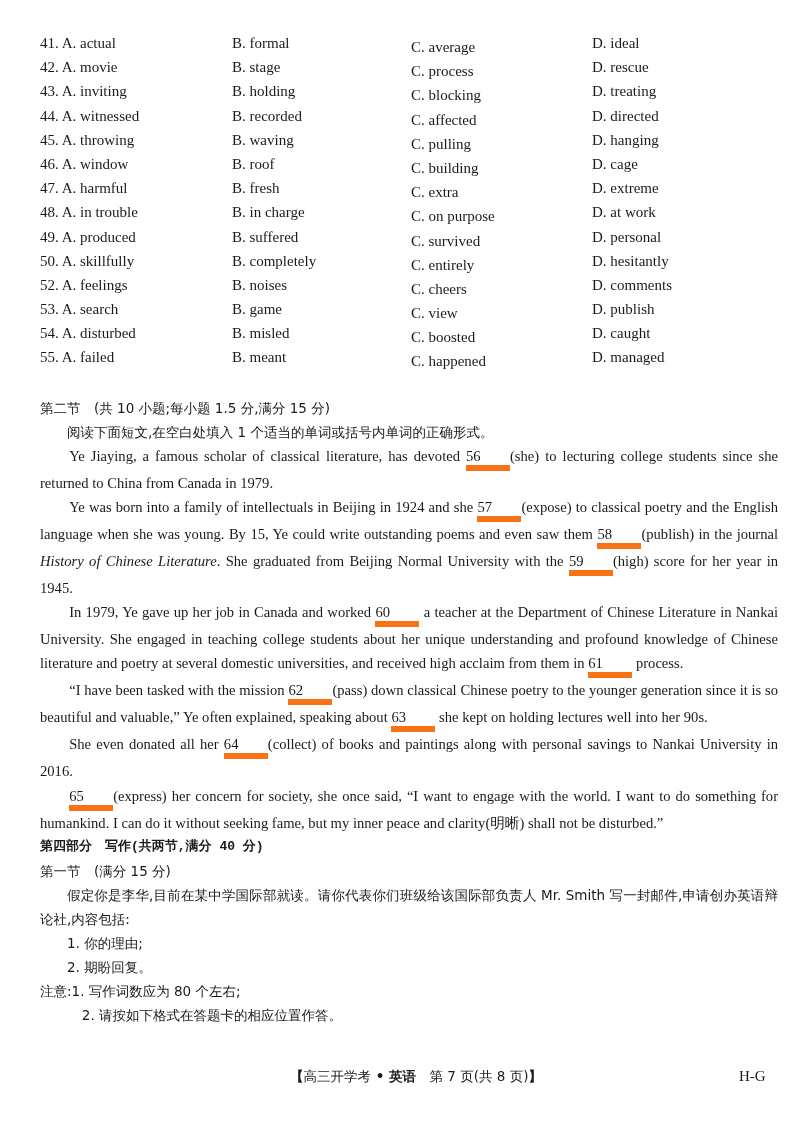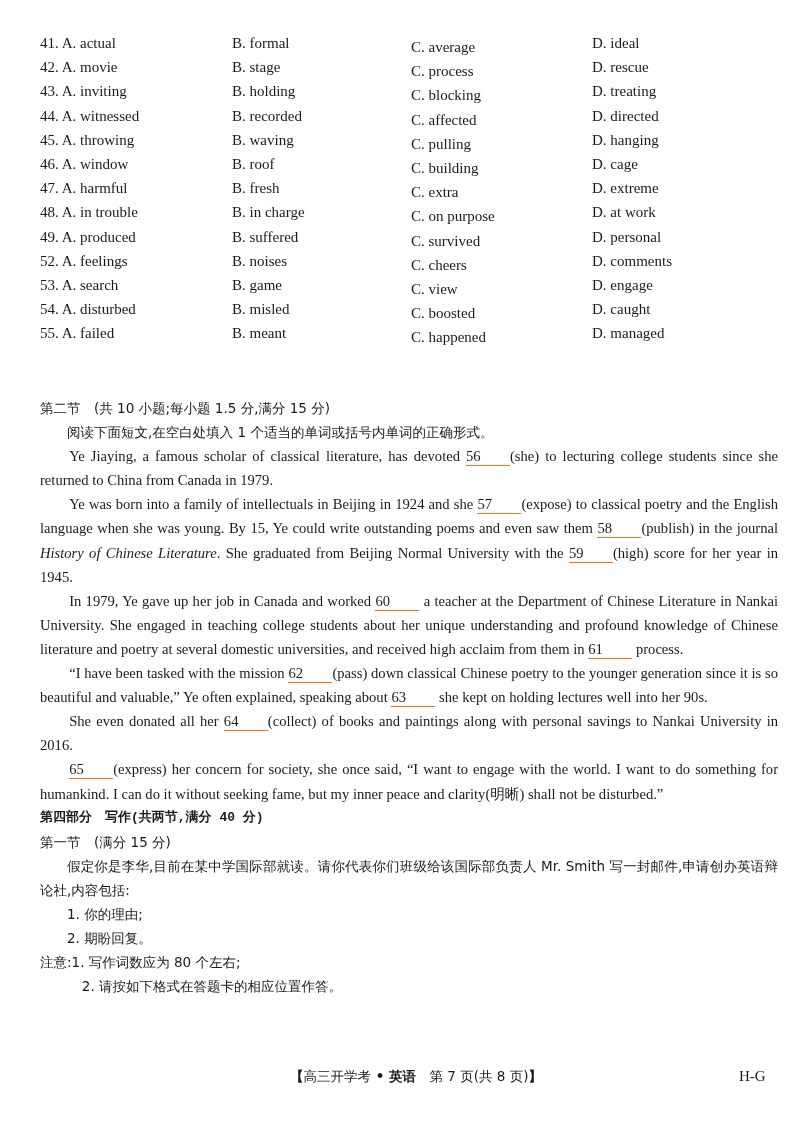--- a/index.html
+++ b/index.html
@@ -15,21 +15,21 @@
   .opt-row .b { left: 192px; }
   .opt-row .c { left: 371px; top: 4px; }
   .opt-row .d { left: 552px; }
 
   
   .flow { position: absolute; left: 40px; top: 396px; width: 738px; font-size: 14.6px; line-height: 24.1px; }
   .flow p { margin: 0; text-align: justify; text-align-last: left; }
   .indent { text-indent: 2em; }
   .cn { font-family: "DejaVu Sans", sans-serif; font-size: 13.5px; }
   .cnb { font-family: Liberation Mono, monospace; font-size: 13px; font-weight: bold; }
-  .blank { display: inline-block; min-width: 44px; border-bottom: 1px solid #f97316; text-align: center; line-height: 17px; text-indent: 0; }
+  .blank { display: inline-block; min-width: 44px; border-bottom: 6px solid #f97316; text-align: center; line-height: 17px; text-indent: 0; }
   .it { font-style: italic; }
   .list-item { padding-left: 2em; }
   .note2 { padding-left: 3.1em; }
 
   .footer { position: absolute; top: 1068px; left: 290px; font-size: 13.5px; font-family: "DejaVu Sans", sans-serif; }
   .footer b { font-weight: bold; }
   .code { position: absolute; top: 1068px; left: 739px; font-size: 15px; font-family: "Liberation Serif", serif; }
 </style>
 </head>
 <body>
@@ -85,30 +85,36 @@
         <span class="c">C. on purpose</span>
         <span class="d">D. at work</span>
       </div>
       <div class="opt-row">
         <span class="a">49. A. produced</span>
         <span class="b">B. suffered</span>
         <span class="c">C. survived</span>
         <span class="d">D. personal</span>
       </div>
       <div class="opt-row">
+        <span class="a">50. A. skillfully</span>
+        <span class="b">B. completely</span>
+        <span class="c">C. entirely</span>
+        <span class="d">D. hesitantly</span>
+      </div>
+      <div class="opt-row">
         <span class="a">52. A. feelings</span>
         <span class="b">B. noises</span>
         <span class="c">C. cheers</span>
         <span class="d">D. comments</span>
       </div>
       <div class="opt-row">
         <span class="a">53. A. search</span>
         <span class="b">B. game</span>
         <span class="c">C. view</span>
-        <span class="d">D. engage</span>
+        <span class="d">D. publish</span>
       </div>
       <div class="opt-row">
         <span class="a">54. A. disturbed</span>
         <span class="b">B. misled</span>
         <span class="c">C. boosted</span>
         <span class="d">D. caught</span>
       </div>
       <div class="opt-row">
         <span class="a">55. A. failed</span>
         <span class="b">B. meant</span>

